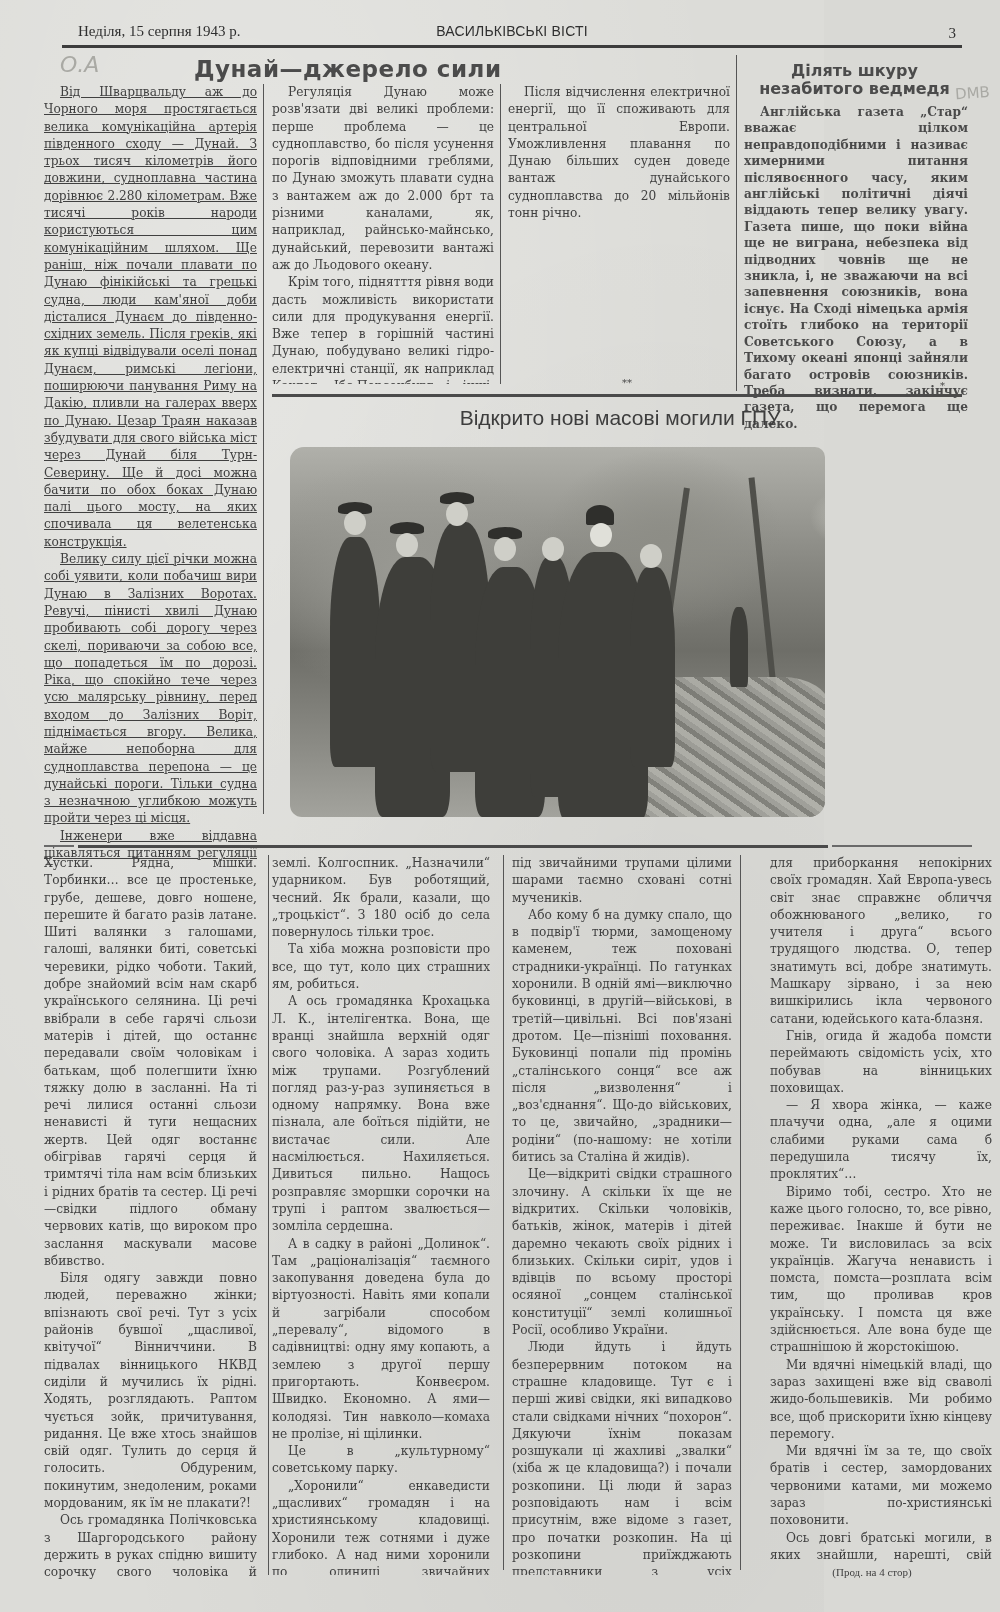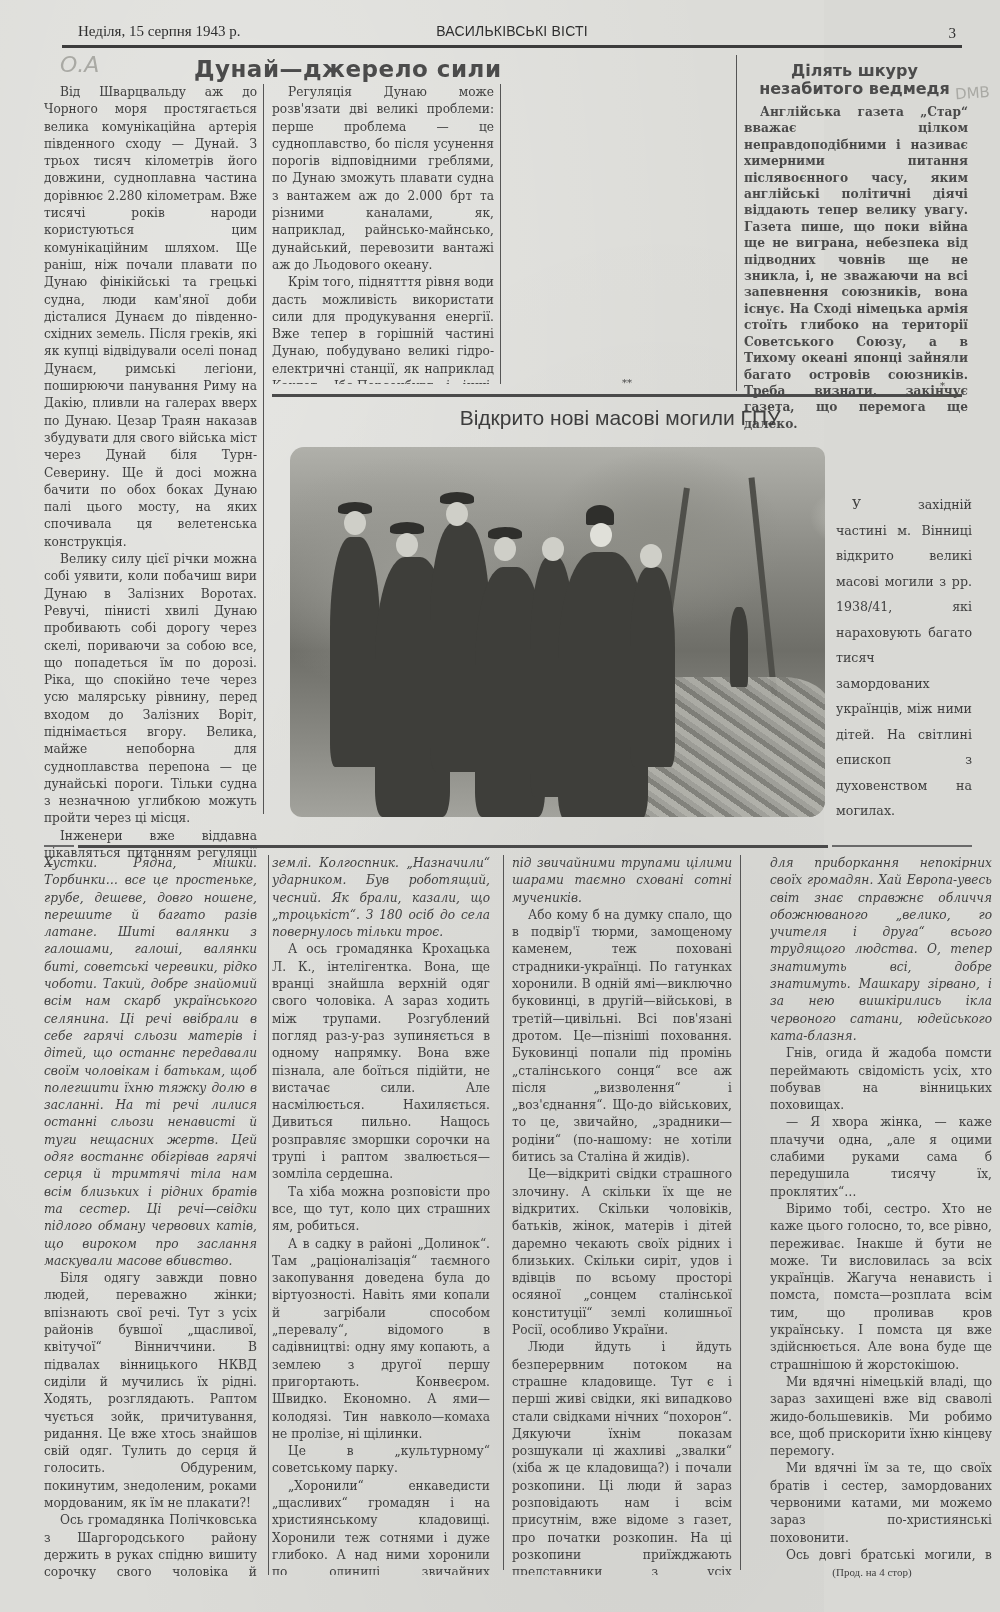--- a/index.html
+++ b/index.html
@@ -55,21 +55,21 @@
   .h-graves {
     position: absolute; left: 270px; top: 406px; width: 700px; text-align: center;
     font-family: "Liberation Sans", sans-serif; font-size: 21px; color: #3d3d3d; font-weight: normal;
   }
   
   .col {
     position: absolute; font-family: "DejaVu Serif", serif; font-size: 12.2px;
     line-height: 17.3px; color: #404040; text-align: justify;
   }
   .col p { text-indent: 16px; }
-  .col p.noindent { text-indent: 0; font-style: italic; }
+  .col p.noindent { text-indent: 0; }
   .vrule { position: absolute; width: 1px; background: #555; }
   .hrule { position: absolute; height: 3px; background: #4a4a4a; }
   .hrule.thin { height: 2px; background: #6a6a6a; }
   
   .photo {
     position: absolute; left: 290px; top: 447px; width: 535px; height: 370px;
     border-radius: 14px 10px 16px 12px;
     background:
       radial-gradient(ellipse 40px 30px at 560px 70px, #bdbdb6, transparent),
       radial-gradient(ellipse 120px 90px at 70% 25%, #8d8d86, transparent),
@@ -115,33 +115,36 @@
     <span class="date">Неділя, 15 серпня 1943 р.</span>
     <span class="paper-name">ВАСИЛЬКІВСЬКІ ВІСТІ</span>
     <span class="page-num">3</span>
   </div>
 
   <span class="handmark">О.А</span>
   <span class="stamp">DMB</span>
 
   <h1 class="headline h-danube">Дунай—джерело сили</h1>
 
-  <div class="col" style="left:44px; top:84px; width:213px;">
+  <div class="col" style="left:44px; top:84px; width:213px;text-decoration:underline;">
     <p>Від Шварцвальду аж до Чорного моря простягається велика комунікаційна артерія південного сходу — Дунай. З трьох тисяч кілометрів його довжини, судноплавна частина дорівнює 2.280 кілометрам. Вже тисячі років народи користуються цим комунікаційним шляхом. Ще раніш, ніж почали плавати по Дунаю фінікійські та грецькі судна, люди кам'яної доби дісталися Дунаєм до південно-східних земель. Після греків, які як купці відвідували оселі понад Дунаєм, римські легіони, поширюючи панування Риму на Дакію, пливли на галерах вверх по Дунаю. Цезар Траян наказав збудувати для свого війська міст через Дунай біля Турн-Северину. Ще й досі можна бачити по обох боках Дунаю палі цього мосту, на яких спочивала ця велетенська конструкція.</p>
     <p>Велику силу цієї річки можна собі уявити, коли побачиш вири Дунаю в Залізних Воротах. Ревучі, пінисті хвилі Дунаю пробивають собі дорогу через скелі, пориваючи за собою все, що попадеться їм по дорозі. Ріка, що спокійно тече через усю малярську рівнину, перед входом до Залізних Воріт, піднімається вгору. Велика, майже непоборна для судноплавства перепона — це дунайські пороги. Тільки судна з незначною углибкою можуть пройти через ці місця.</p>
     <p style="height:37px; overflow:hidden;">Інженери вже віддавна цікавляться питанням регуляції Дунаю, але через штучно викликувані сварки між народами, що живуть по берегах Дунаю, їх проектів не можна було здійснити. Тільки теперішня війна створила передумови для реалізації цього найбільшого підприємства в Европі.</p>
   </div>
   <div class="vrule" style="left:263px; top:84px; height:730px;"></div>
 
   <div class="col" style="left:272px; top:84px; width:222px; height:300px; overflow:hidden;">
     <p>Регуляція Дунаю може розв'язати дві великі проблеми: перше проблема — це судноплавство, бо після усунення порогів відповідними греблями, по Дунаю зможуть плавати судна з вантажем аж до 2.000 брт та різними каналами, як, наприклад, райнсько-майнсько, дунайський, перевозити вантажі аж до Льодового океану.</p>
     <p>Крім того, піднятття рівня води дасть можливість використати сили для продукування енергії. Вже тепер в горішній частині Дунаю, побудувано великі гідро-електричні станції, як наприклад Кахлет, Ібс-Персенбург і інші. Енергія, яку виробляють ці станції, ще безмежно мала, порівнюючи з тією, що її може дати система дунайських станцій коло Оршови.</p>
   </div>
   <div class="vrule" style="left:500px; top:84px; height:300px;"></div>
 
+  <div class="col" style="left:508px; top:84px; width:222px; height:300px; overflow:hidden;">
+    <p>Після відчислення електричної енергії, що її споживають для центральної Европи. Уможливлення плавання по Дунаю більших суден доведе вантаж дунайського судноплавства до 20 мільйонів тонн річно.</p>
+  </div>
   <span class="stars" style="left:622px; top:377px;">**</span>
   <div class="vrule" style="left:736px; top:55px; height:336px;"></div>
 
   <h2 class="headline h-bear">Ділять шкуру незабитого ведмедя</h2>
   <div class="col" style="left:744px; top:104px; width:224px; line-height:16.4px; font-weight:bold; color:#4a4a4a;">
     <p>Англійська газета „Стар“ вважає цілком неправдоподібними і називає химерними питання післявоєнного часу, яким англійські політичні діячі віддають тепер велику увагу. Газета пише, що поки війна ще не виграна, небезпека від підводних човнів ще не зникла, і, не зважаючи на всі запевнення союзників, вона існує. На Сході німецька армія стоїть глибоко на території Советського Союзу, а в Тихому океані японці зайняли багато островів союзників. Треба визнати, закінчує газета, що перемога ще далеко.</p>
   </div>
   <span class="stars" style="left:940px; top:380px;">*</span>
 
   <div class="hrule" style="left:272px; top:394px; width:690px;"></div>
@@ -175,40 +178,37 @@
     <div class="figure" style="left:268px; top:105px; width:90px; height:270px;"></div>
     <div class="hat" style="left:296px; top:58px; width:28px; height:20px; border-radius:50% 50% 10% 10%;"></div>
     <div class="head" style="left:300px; top:76px; background:#e0e0d9;"></div>
 
     <div class="figure" style="left:340px; top:120px; width:45px; height:200px;"></div>
     <div class="head" style="left:350px; top:97px;"></div>
 
     <div class="figure" style="left:440px; top:160px; width:18px; height:80px;"></div>
   </div>
 
-  <div class="caption">
-    <p>У західній частині м. Вінниці відкрито великі масові могили з рр. 1938/41, які нараховують багато тисяч замордованих українців, між ними дітей. На світлині епископ з духовенством на могилах.</p>
-  </div>
 
   <div class="hrule thin" style="left:44px; top:845px; width:30px;"></div>
   <div class="hrule" style="left:78px; top:845px; width:750px;"></div>
   <div class="hrule thin" style="left:832px; top:845px; width:140px;"></div>
 
   <div class="col" style="left:44px; top:855px; width:213px; height:725px; overflow:hidden;">
     <p class="noindent">Хустки. Рядна, мішки. Торбинки… все це простеньке, грубе, дешеве, довго ношене, перешите й багато разів латане. Шиті валянки з галошами, галоші, валянки биті, советські черевики, рідко чоботи. Такий, добре знайомий всім нам скарб українського селянина. Ці речі ввібрали в себе гарячі сльози матерів і дітей, що останнє передавали своїм чоловікам і батькам, щоб полегшити їхню тяжку долю в засланні. На ті речі лилися останні сльози ненависті й туги нещасних жертв. Цей одяг востаннє обігрівав гарячі серця й тримтячі тіла нам всім близьких і рідних братів та сестер. Ці речі—свідки підлого обману червових катів, що вироком про заслання маскували масове вбивство.</p>
     <p>Біля одягу завжди повно людей, переважно жінки; впізнають свої речі. Тут з усіх районів бувшої „щасливої, квітучої“ Вінниччини. В підвалах вінницького НКВД сиділи й мучились їх рідні. Ходять, розглядають. Раптом чується зойк, причитування, ридання. Це вже хтось знайшов свій одяг. Тулить до серця й голосить. Обдуреним, покинутим, знедоленим, роками мордованим, як їм не плакати?!</p>
     <p>Ось громадянка Полічковська з Шаргородського району держить в руках спідню вишиту сорочку свого чоловіка й здригається всім тілом.</p>
 
   </div>
   <div class="vrule" style="left:268px; top:855px; height:720px;"></div>
 
   <div class="col" style="left:272px; top:855px; width:218px; height:720px; overflow:hidden;">
     <p class="noindent">землі. Колгоспник. „Назначили“ ударником. Був роботящий, чесний. Як брали, казали, що „троцькіст“. З 180 осіб до села повернулось тільки троє.</p>
+    <p>Та хіба можна розповісти про все, що тут, коло цих страшних ям, робиться.</p>
     <p>А ось громадянка Крохацька Л. К., інтелігентка. Вона, ще вранці знайшла верхній одяг свого чоловіка. А зараз ходить між трупами. Розгублений погляд раз-у-раз зупиняється в одному напрямку. Вона вже пізнала, але боїться підійти, не вистачає сили. Але насмілюється. Нахиляється. Дивиться пильно. Нащось розправляє зморшки сорочки на трупі і раптом звалюється—зомліла сердешна.</p>
-    <p>Та хіба можна розповісти про все, що тут, коло цих страшних ям, робиться.</p>
     <p>А в садку в районі „Долинок“. Там „раціоналізація“ таємного закопування доведена була до віртуозності. Навіть ями копали й загрібали способом „перевалу“, відомого в садівництві: одну яму копають, а землею з другої першу пригортають. Конвеєром. Швидко. Економно. А ями—колодязі. Тин навколо—комаха не пролізе, ні щілинки.</p>
     <p>Це в „культурному“ советському парку.</p>
     <p>„Хоронили“ енкаведисти „щасливих“ громадян і на християнському кладовищі. Хоронили теж сотнями і дуже глибоко. А над ними хоронили по одиниці звичайних покійників. Отже, і могилки, і травиця, і квіти, і пам'ятники зверху, як і годиться на кладовищі. Догадайся хто, що</p>
   </div>
   <div class="vrule" style="left:503px; top:855px; height:715px;"></div>
 
   <div class="col" style="left:512px; top:855px; width:220px; height:720px; overflow:hidden;">
     <p class="noindent">під звичайними трупами цілими шарами таємно сховані сотні мучеників.</p>
     <p>Або кому б на думку спало, що в подвір'ї тюрми, замощеному каменем, теж поховані страдники-українці. По гатунках хоронили. В одній ямі—виключно буковинці, в другій—військові, в третій—цивільні. Всі пов'язані дротом. Це—пізніші поховання. Буковинці попали під промінь „сталінського сонця“ все аж після „визволення“ і „воз'єднання“. Що-до військових, то це, звичайно, „зрадники—родіни“ (по-нашому: не хотіли битись за Сталіна й жидів).</p>
     <p>Це—відкриті свідки страшного злочину. А скільки їх ще не відкритих. Скільки чоловіків, батьків, жінок, матерів і дітей даремно чекають своїх рідних і близьких. Скільки сиріт, удов і вдівців по всьому просторі осяяної „сонцем сталінської конституції“ землі колишньої Росії, особливо України.</p>

